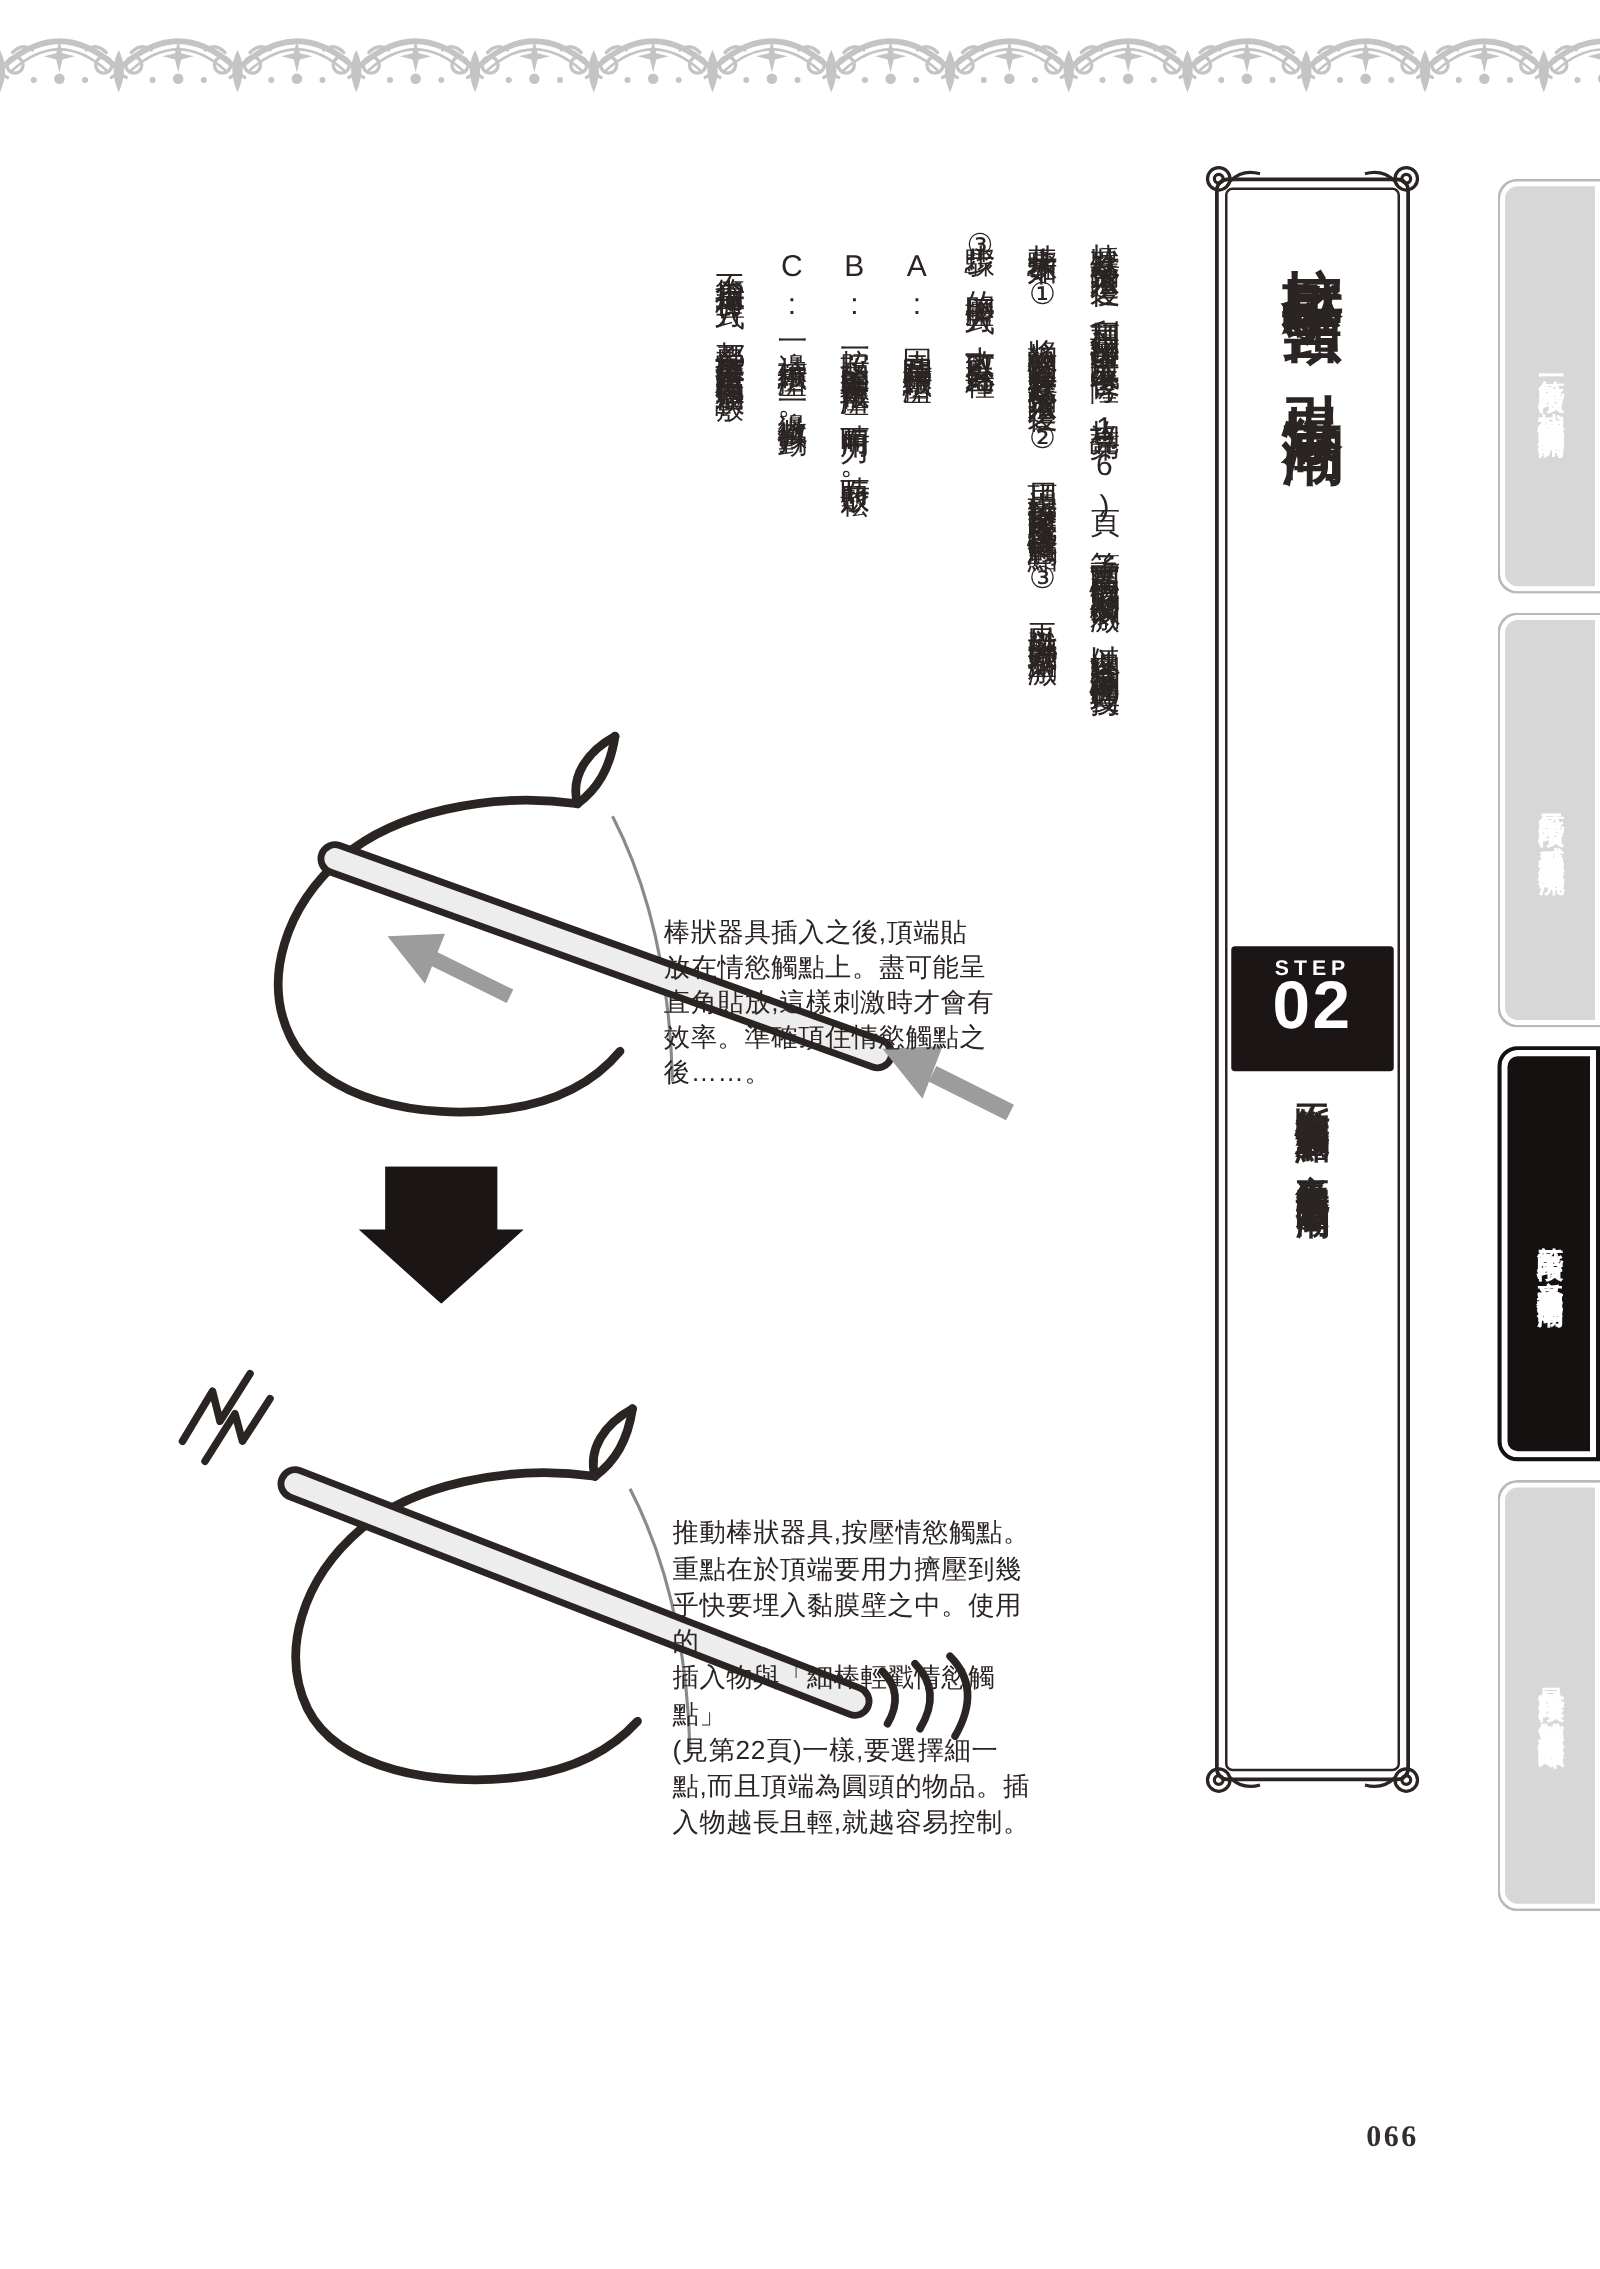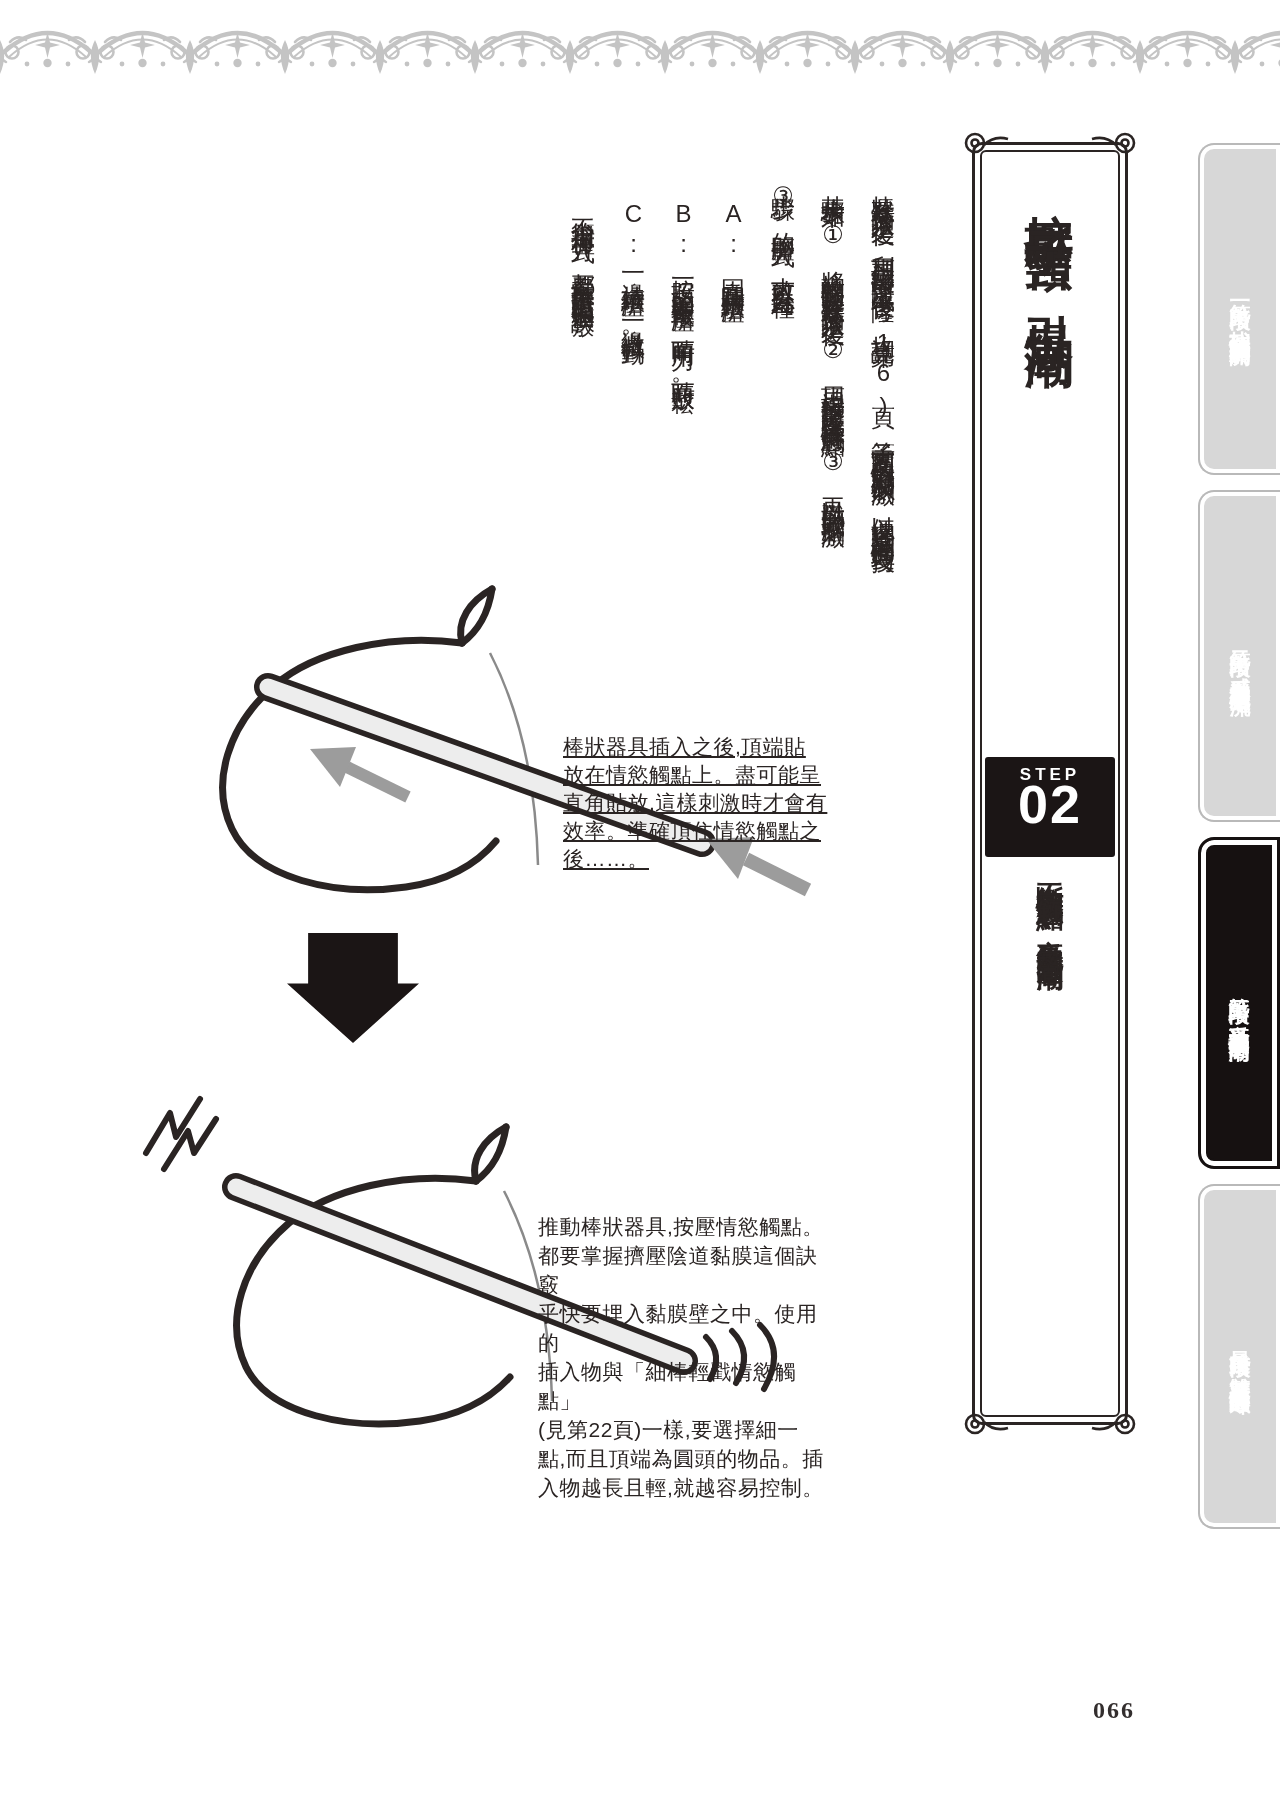--- a/index.html
+++ b/index.html
@@ -13,21 +13,21 @@
   .bodytext{position:absolute;top:152px;right:372px;height:524px;width:800px;
     writing-mode:vertical-rl;text-orientation:upright;
     font-size:24px;letter-spacing:3px;line-height:50px;color:#2a2423;}
   .bodytext p{margin:0;padding:0;}
   .indent1{text-indent:1em;}
   .indent2{text-indent:2em;}
 
   
   .callout{position:absolute;font-size:21px;line-height:28px;color:#2a2423;
     white-space:pre-line;letter-spacing:0.5px;}
-  .callout.top{left:563px;top:733px;width:285px;text-decoration:underline;}
+  .callout.top{left:531px;top:733px;width:285px;}
   .callout.bottom{left:538px;top:1212px;width:300px;line-height:29px;}
 
   
   .down-arrow{position:absolute;left:287px;top:933px;width:132px;height:110px;background:#1b1515;
     clip-path:polygon(16% 0,84% 0,84% 46%,100% 46%,50% 100%,0 46%,16% 46%);}
 
   
   .frame{position:absolute;left:972px;top:142px;width:156px;height:1283px;
     border:3px solid #2a2423;border-radius:10px;background:#fff;box-sizing:border-box;}
   .frame-inner{position:absolute;inset:5px;border:2px solid #2a2423;border-radius:6px;}
@@ -176,21 +176,21 @@
     <path d="M118,102 L566,276" stroke="#ededed" stroke-width="17" stroke-linecap="round" fill="none"></path>
 
     <g fill="none" stroke="#2a2423" stroke-width="6" stroke-linecap="round">
       <path d="M588,252 Q606,270 592,294"></path>
       <path d="M614,246 Q636,268 618,298"></path>
       <path d="M642,240 Q668,266 646,304"></path>
     </g>
   </svg>
 
   <div class="callout bottom">推動棒狀器具,按壓情慾觸點。
-都要掌握擠壓陰道黏膜這個訣竅
+重點在於頂端要用力擠壓到幾
 乎快要埋入黏膜壁之中。使用的
 插入物與「細棒輕戳情慾觸點」
 (見第22頁)一樣,要選擇細一
 點,而且頂端為圓頭的物品。插
 入物越長且輕,就越容易控制。</div>
 
   <div class="frame">
     <div class="frame-inner"></div>
     <svg class="corner c-tl" viewBox="0 0 60 34">
       <g fill="none" stroke="#2a2423" stroke-width="2.6">

